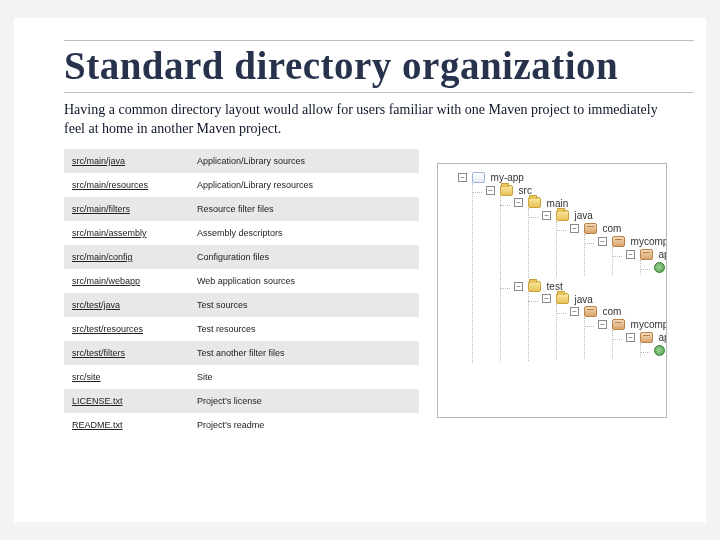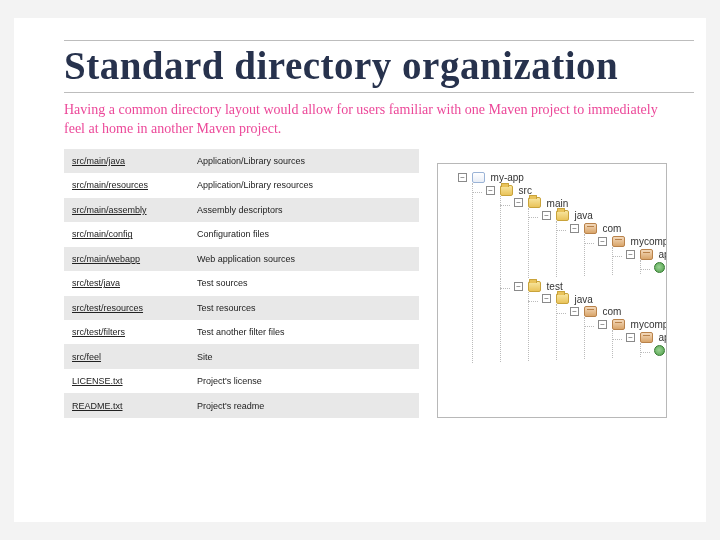--- a/index.html
+++ b/index.html
@@ -33,21 +33,21 @@
     letter-spacing: 0.5px;
   }
   .subtitle-rule {
     border: none;
     border-top: 1px solid #bdbdbd;
     margin: 0 0 8px 0;
     width: 630px;
   }
   .intro {
     font-size: 14px;
-    color: #ec4899;
+    color: #0f172a;
     line-height: 1.35;
     width: 600px;
     margin-bottom: 10px;
   }
   .content-row {
     display: flex;
     gap: 18px;
   }
   .dir-table {
     border-collapse: collapse;
@@ -188,20 +188,24 @@
       <tbody>
         <tr>
             <td>src/main/java</td>
             <td>Application/Library sources</td>
           </tr>
         <tr>
             <td>src/main/resources</td>
             <td>Application/Library resources</td>
           </tr>
         <tr>
+            <td>src/main/filters</td>
+            <td>Resource filter files</td>
+          </tr>
+        <tr>
             <td>src/main/assembly</td>
             <td>Assembly descriptors</td>
           </tr>
         <tr>
             <td>src/main/config</td>
             <td>Configuration files</td>
           </tr>
         <tr>
             <td>src/main/webapp</td>
             <td>Web application sources</td>
@@ -212,21 +216,21 @@
           </tr>
         <tr>
             <td>src/test/resources</td>
             <td>Test resources</td>
           </tr>
         <tr>
             <td>src/test/filters</td>
             <td>Test another filter files</td>
           </tr>
         <tr>
-            <td>src/feel</td>
+            <td>src/site</td>
             <td>Site</td>
           </tr>
         <tr>
             <td>LICENSE.txt</td>
             <td>Project's license</td>
           </tr>
         <tr>
             <td>README.txt</td>
             <td>Project's readme</td>
           </tr>

